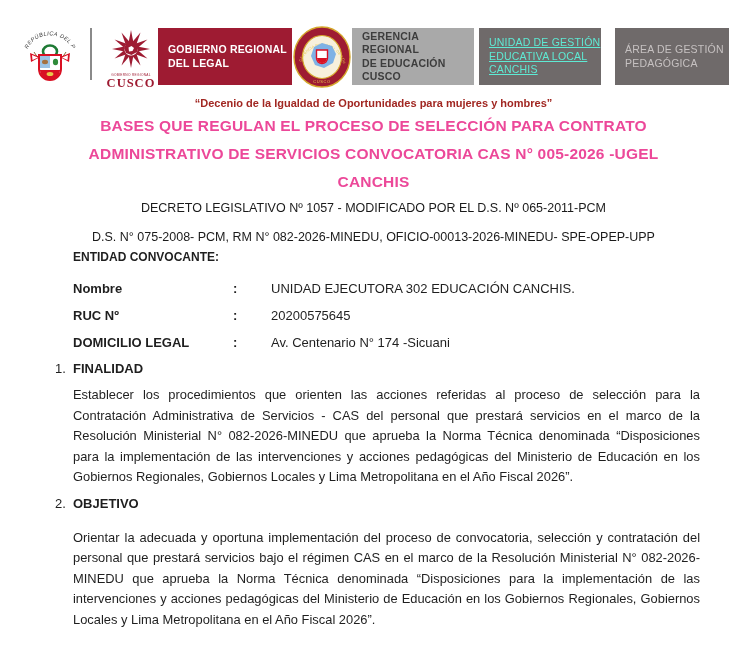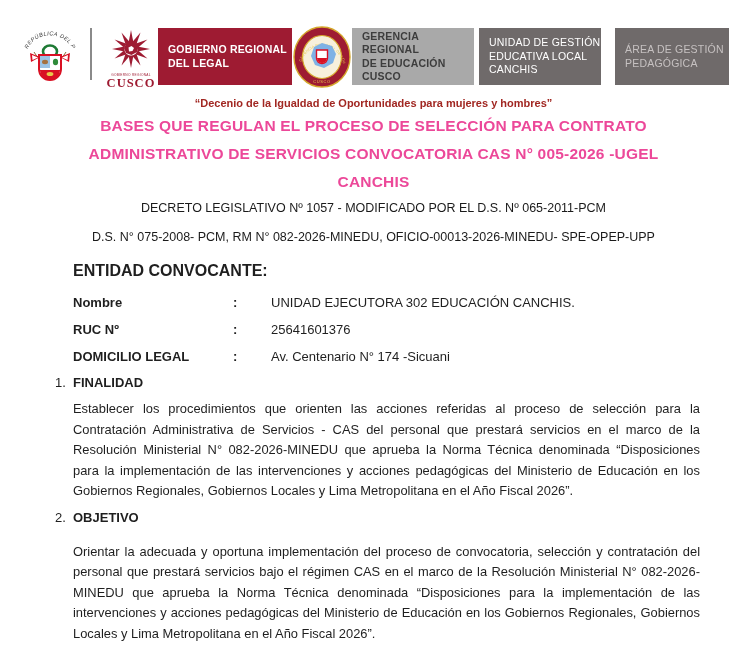--- a/index.html
+++ b/index.html
@@ -24,21 +24,21 @@
   .b-g3{width:114px;margin-left:14px;}
   .sealwrap{width:60px;height:64px;flex:0 0 auto;margin-top:1px;}
   
   .doc{padding:0 47px;}
   .mottos{margin-top:8px;text-align:center;font-weight:700;font-size:11px;line-height:14px;}
   .title{margin-top:2px;text-align:center;font-weight:700;font-size:15.5px;line-height:28px;color:#ec4899;letter-spacing:.2px;}
   .decree{text-align:center;font-size:12.5px;line-height:20px;color:#1a1a1a;}
   .decree1{margin-top:2px;}
   .decree2{margin-top:9px;}
   .entity{margin-left:26px;}
-  .entity-h{margin-top:15px;font-weight:700;font-size:16px;line-height:18px;}
+  .entity-h{margin-top:1px;font-weight:700;font-size:12px;line-height:18px;}
   .entity-rows{margin-top:9px;}
   .erow{display:flex;font-size:13px;line-height:27px;}
   .erow .lbl{flex:0 0 160px;font-weight:700;}
   .erow .sep{flex:0 0 38px;font-weight:700;}
   .erow .val{flex:1;}
   .sec-head{display:flex;font-size:13px;line-height:18px;margin-left:8px;}
   .sec-head .num{flex:0 0 18px;}
   .sec-head .hd{font-weight:700;}
   .sec1 .sec-head{margin-top:4px;}
   .sec2 .sec-head{margin-top:7px;}
@@ -129,21 +129,21 @@
         <path d="M25 33 h10 v0.3 a5 5 0 0 1 -5 4.7 a5 5 0 0 1 -5 -4.7 Z" fill="#d91023"></path>
       </g>
       <text x="30" y="57.5" text-anchor="middle" font-size="4" fill="#E8C84C" letter-spacing="0.6">CUSCO</text>
     </svg>
 
     <div class="banner bold b-g1" style="color: rgb(61, 61, 61); background: rgb(169, 169, 169);">
       <div class="bl">GERENCIA REGIONAL</div>
       <div class="bl">DE EDUCACIÓN CUSCO</div>
     </div>
 
-    <div class="banner b-g2" style="color: #ffffff; background: rgb(111, 106, 106);">
+    <div class="banner b-g2" style="color: #5eead4; background: rgb(111, 106, 106); text-decoration: underline;">
       <div class="bl">UNIDAD DE GESTIÓN</div>
       <div class="bl">EDUCATIVA LOCAL</div>
       <div class="bl">CANCHIS</div>
     </div>
 
     <div class="banner b-g3" style="color: rgb(198, 193, 193); background: rgb(111, 106, 106);">
       <div class="bl">ÁREA DE GESTIÓN</div>
       <div class="bl">PEDAGÓGICA</div>
     </div>
   </div>
@@ -167,21 +167,21 @@
       <div class="entity-h">ENTIDAD CONVOCANTE:</div>
       <div class="entity-rows">
         <div class="erow">
           <div class="lbl">Nombre</div>
           <div class="sep">:</div>
           <div class="val">UNIDAD EJECUTORA 302 EDUCACIÓN CANCHIS.</div>
         </div>
         <div class="erow">
           <div class="lbl">RUC Nº</div>
           <div class="sep">:</div>
-          <div class="val">25641601376</div>
+          <div class="val">20200575645</div>
         </div>
         <div class="erow">
           <div class="lbl">DOMICILIO LEGAL</div>
           <div class="sep">:</div>
           <div class="val">Av. Centenario N° 174 -Sicuani</div>
         </div>
       </div>
     </div>
 
     <div class="sec1">

